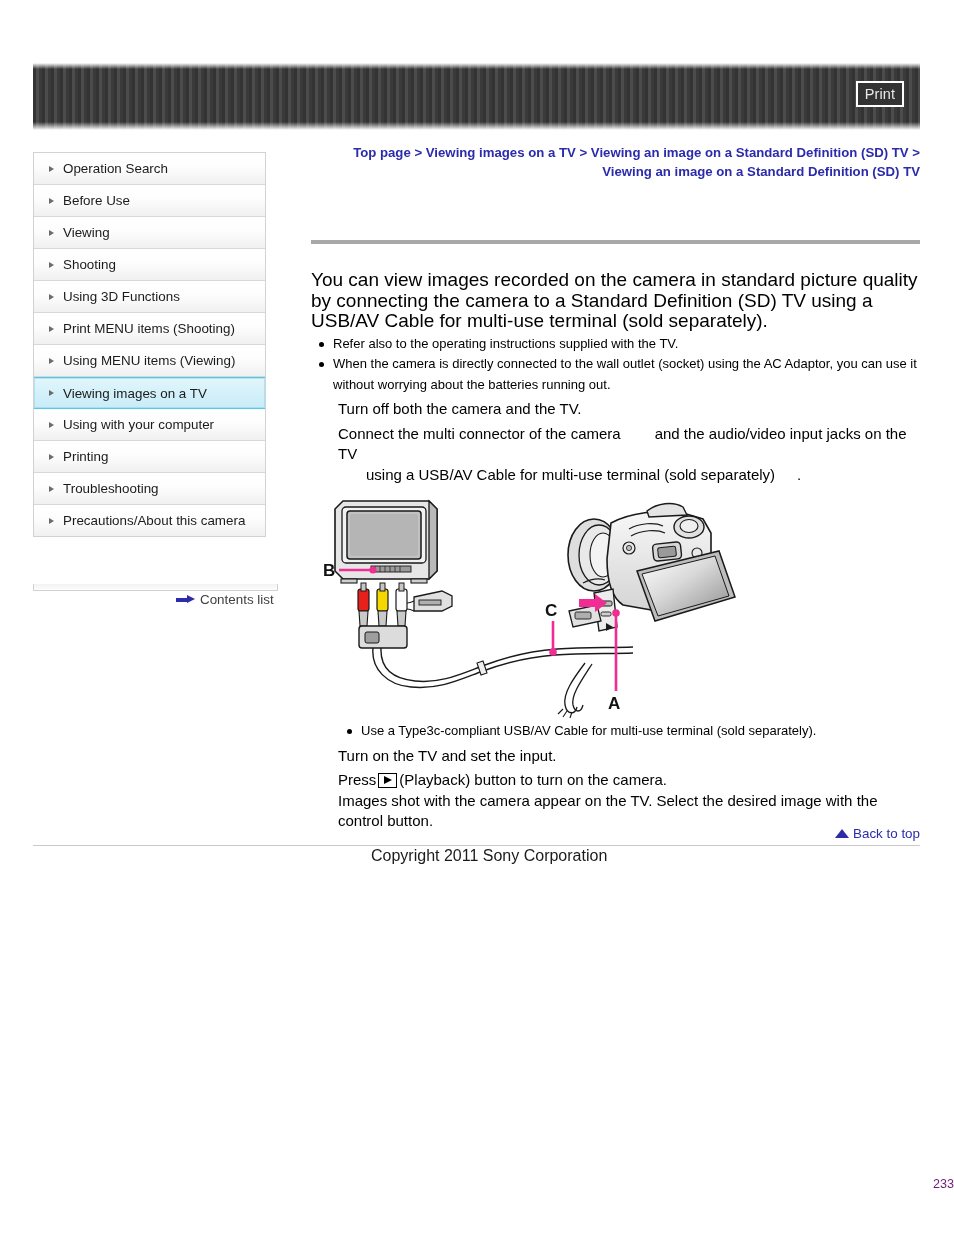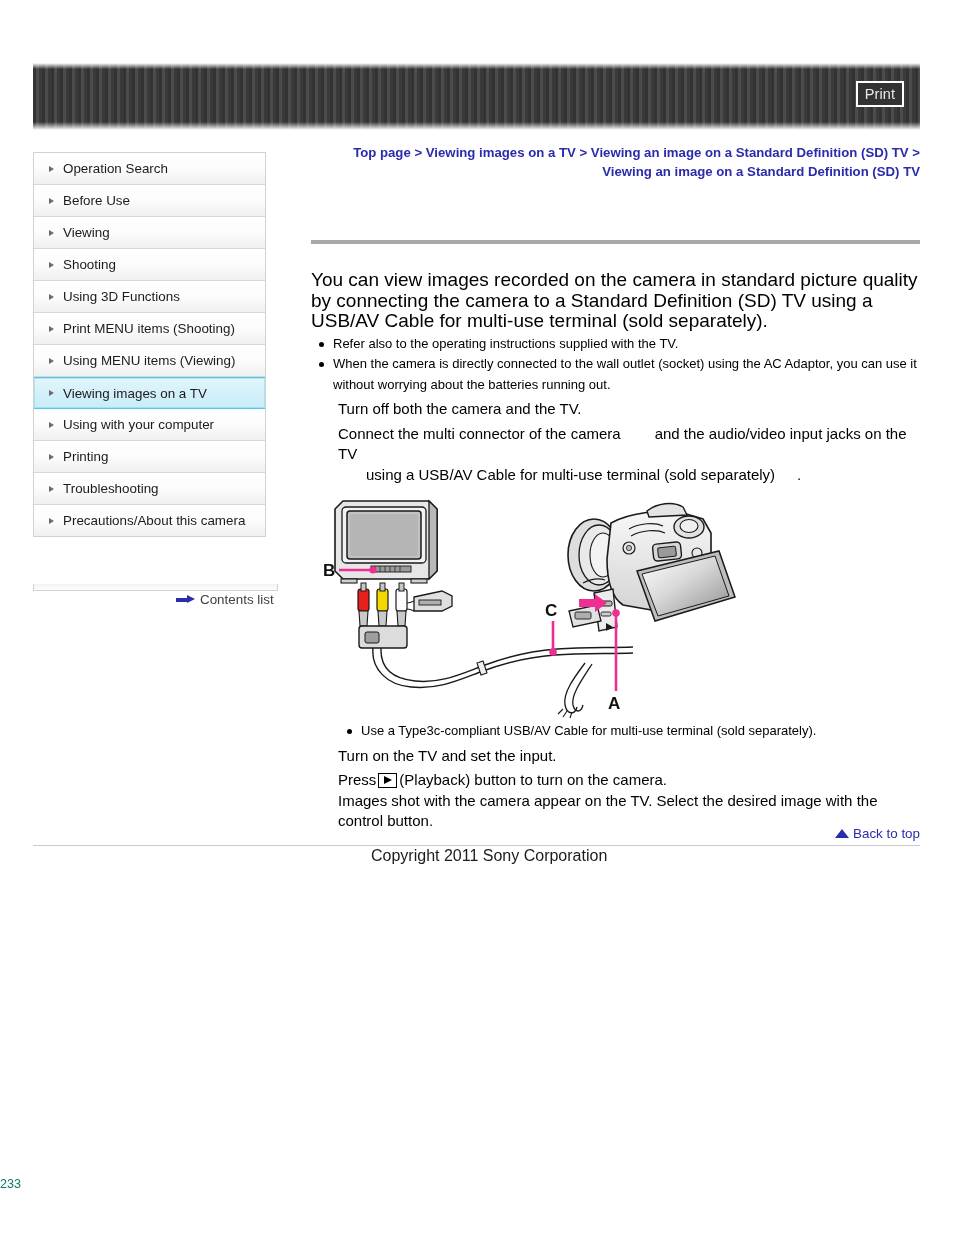--- a/index.html
+++ b/index.html
@@ -248,23 +248,23 @@
   #copyright {
     position: absolute;
     left: 371px; top: 847px;
     font-size: 16px;
     color: #1b1b1b;
   }
   #page-number {
     position: absolute;
     left: 0; top: 1177px;
     width: 954px;
-    text-align: left;
+    text-align: right;
     font-size: 12.6px;
-    color: #0f766e;
+    color: #701a75;
   }
 </style>
 </head>
 <body>
 
 <div id="header-banner">
   <div id="print-button">Print</div>
 </div>
 
 <div id="breadcrumb">

